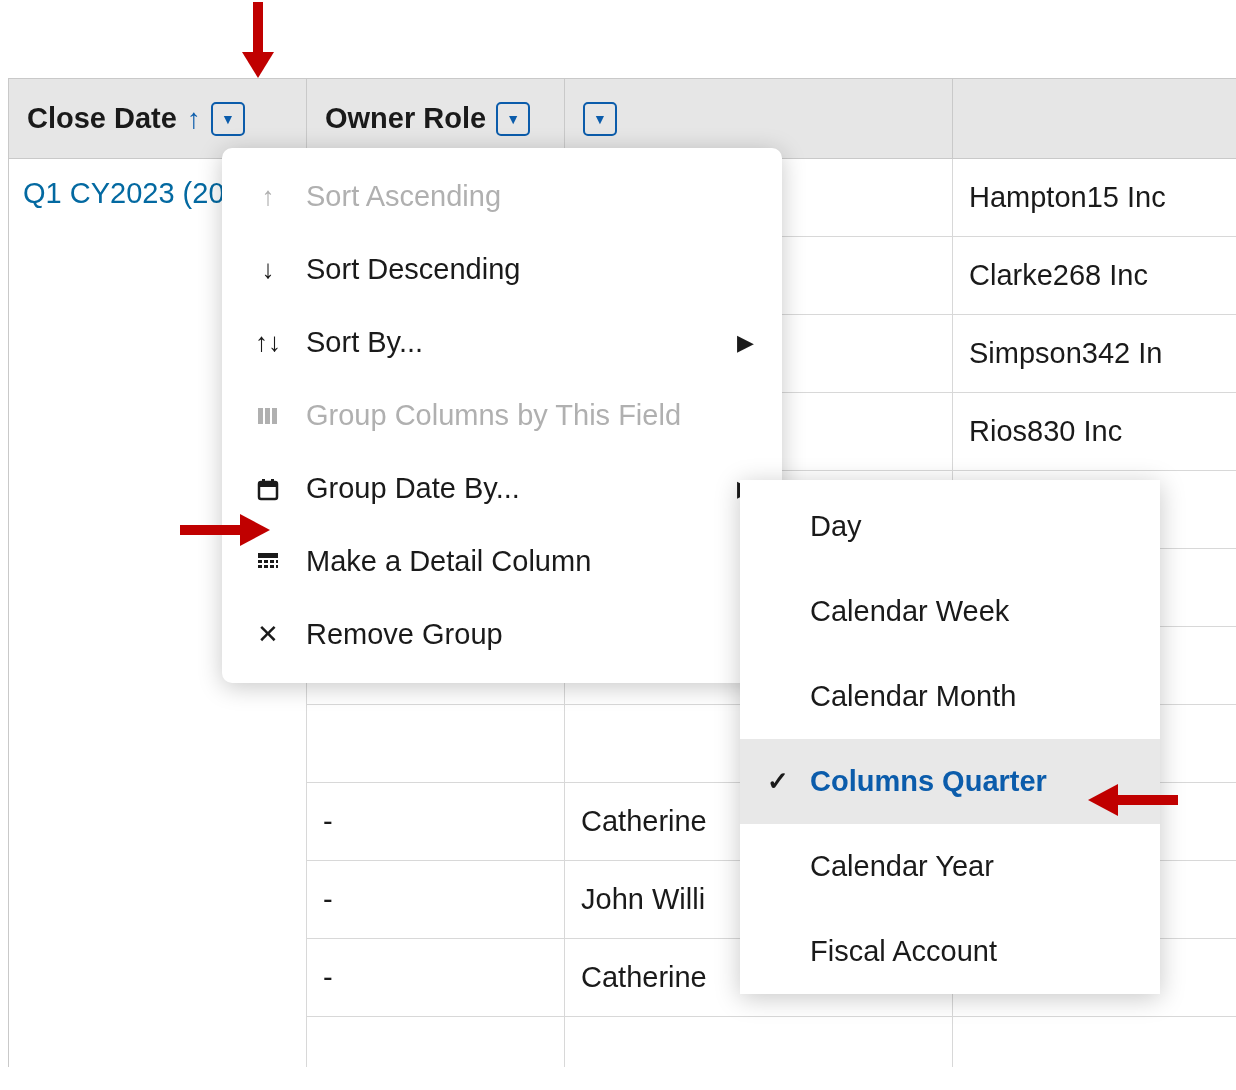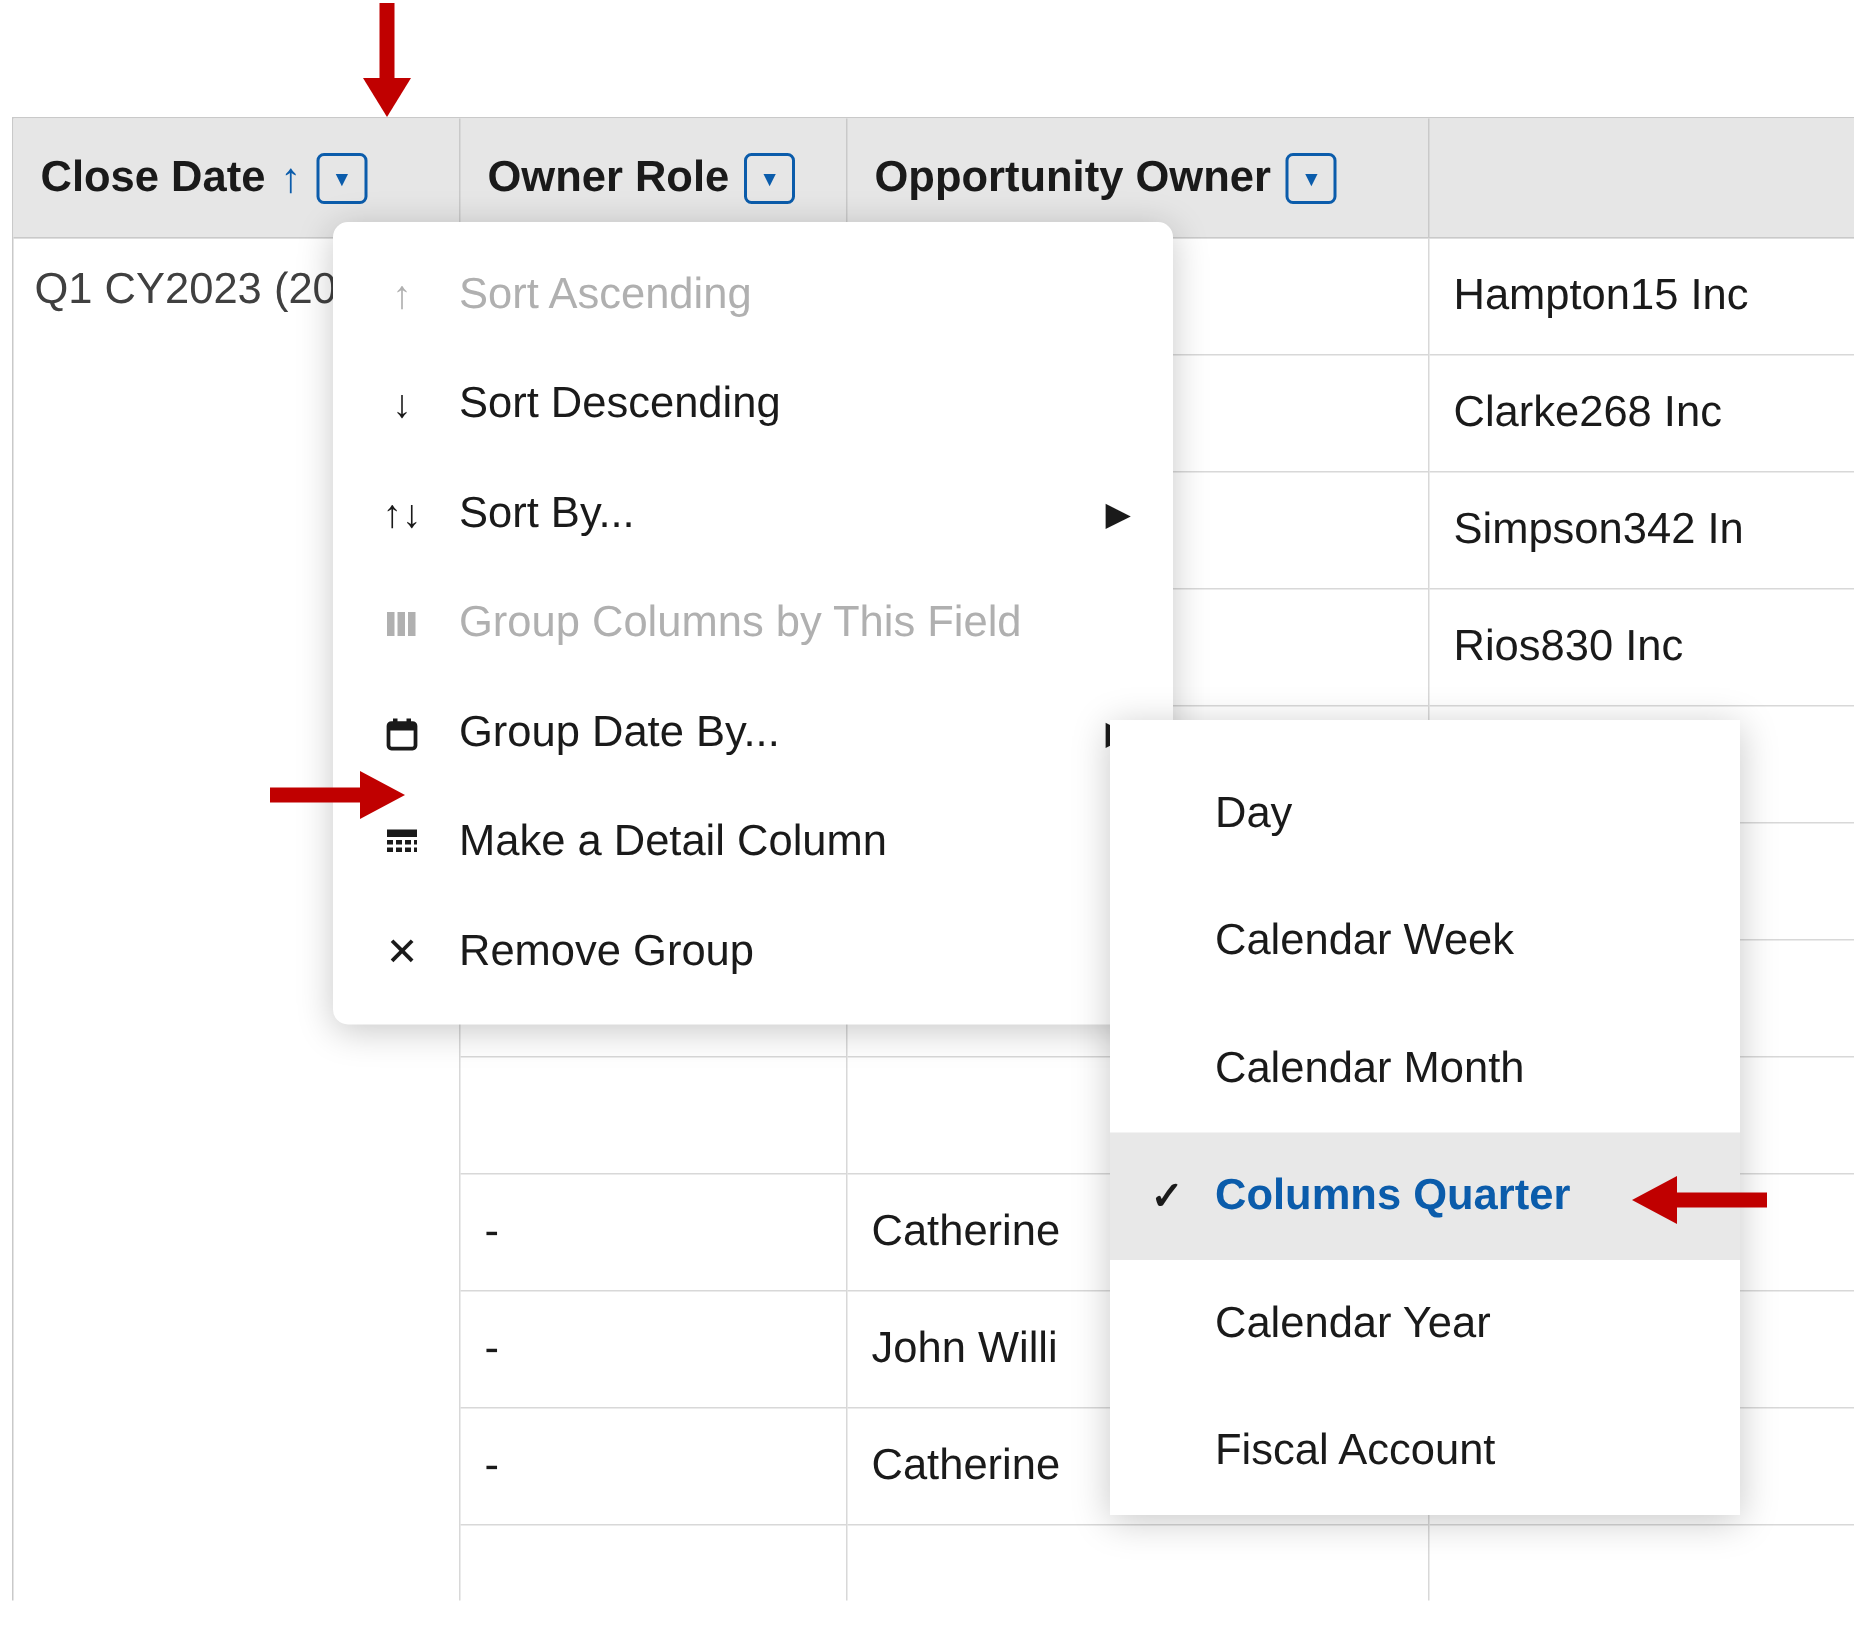--- a/index.html
+++ b/index.html
@@ -59,21 +59,21 @@
     display: flex;
   }
   .col-group {
     width: 298px;
     border-right: 1px solid #d8d8d8;
     flex-shrink: 0;
   }
   .col-group .cell {
     padding: 18px 14px 0 14px;
     font-size: 29px;
-    color: #404040;
+    color: #0369a1;
     white-space: nowrap;
   }
   .data-cols {
     display: flex;
     flex: 1;
   }
   .col {
     flex-shrink: 0;
     border-right: 1px solid #d8d8d8;
   }
@@ -130,21 +130,21 @@
   }
 
   
   .submenu {
     position: absolute;
     top: 480px;
     left: 740px;
     width: 420px;
     background: #fff;
     box-shadow: 0 4px 24px rgba(0,0,0,0.22);
-    padding: 20px 0 0 0;
+    padding: 4px 0 0 0;
     z-index: 20;
   }
   .sub-item {
     display: flex;
     align-items: center;
     gap: 18px;
     padding: 26px 24px;
     font-size: 29px;
     color: #1a1a1a;
     cursor: pointer;
@@ -202,21 +202,20 @@
         <span>▼</span>
       </span>
     </div>
     <div class="th" style="width:258px">
       <span>Owner Role</span>
       <span class="dd-btn">
         <span>▼</span>
       </span>
     </div>
     <div class="th" style="width:388px">
-      <span>Opportunity Owner</span>
       <span class="dd-btn">
         <span>▼</span>
       </span>
     </div>
   </div>
 
   <div class="tbody">
     <div class="col-group">
       <div class="cell">Q1 CY2023 (20</div>
     </div>

